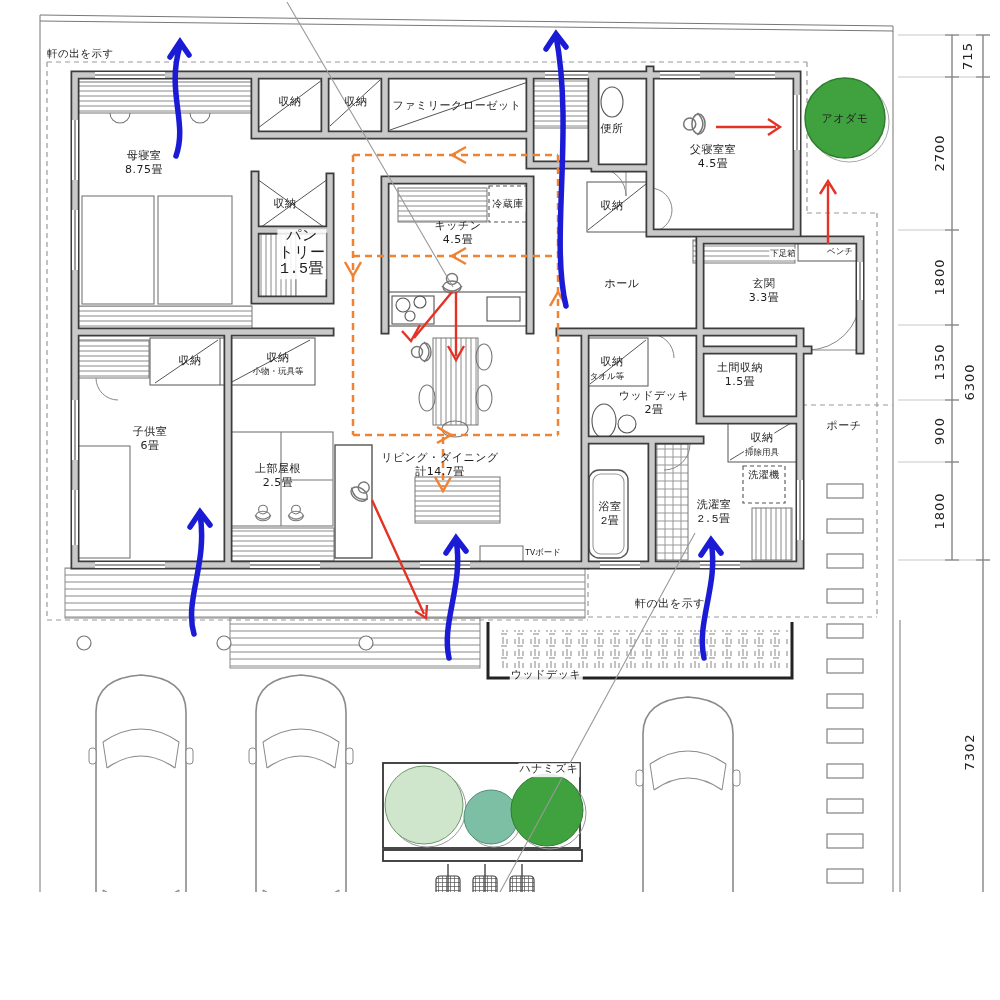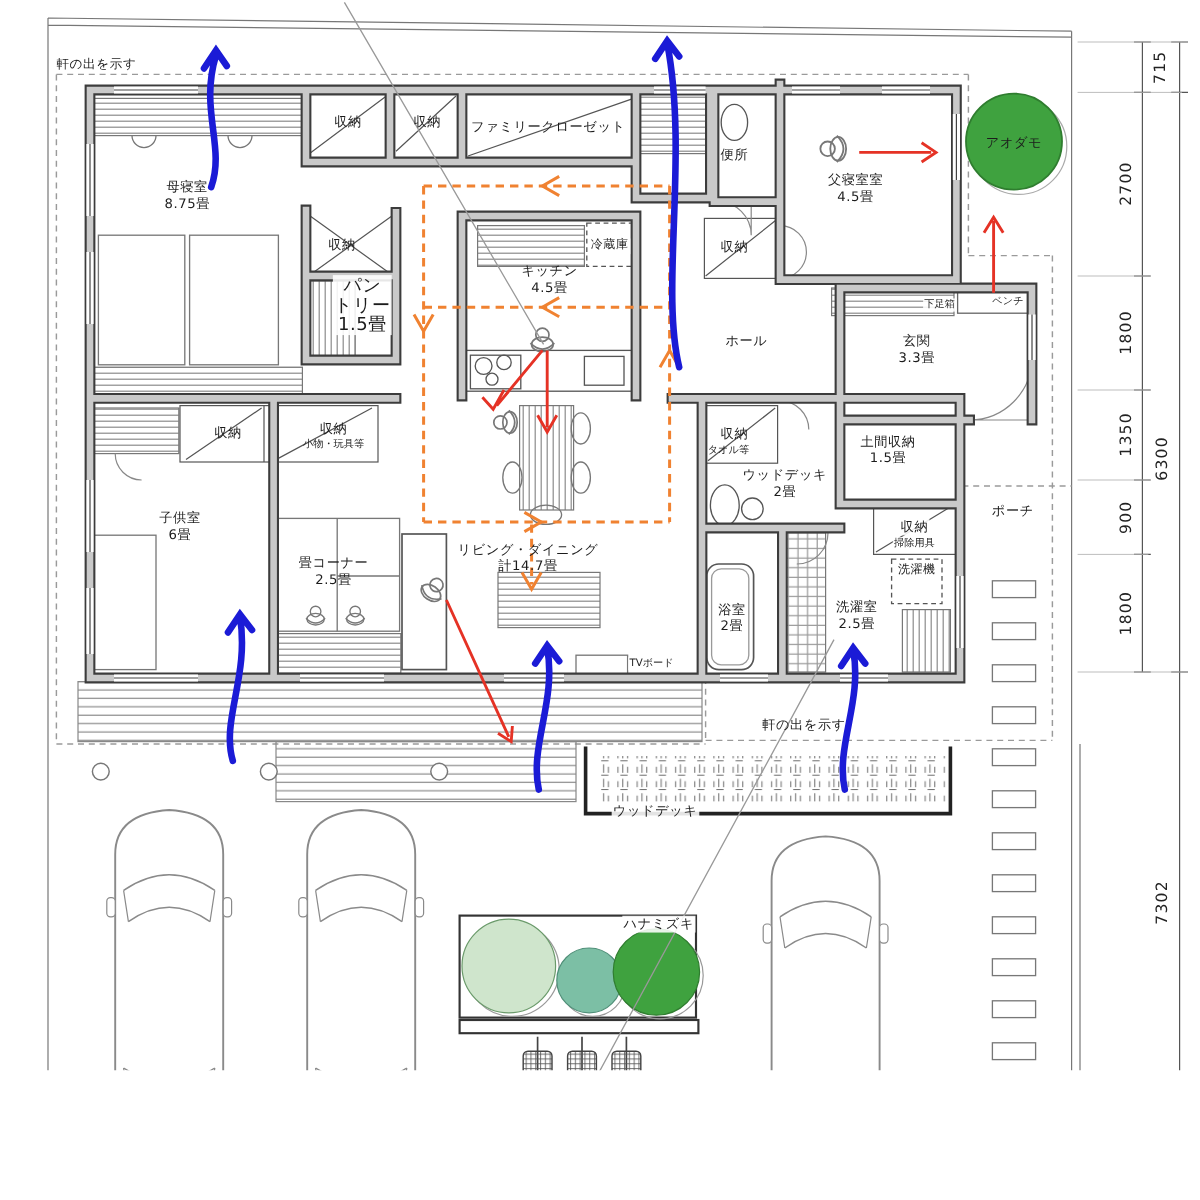--- a/index.html
+++ b/index.html
@@ -3,21 +3,21 @@
 <meta charset="utf-8">
 <style>
   html,body{margin:0;padding:0;background:#fff;}
   #stage{position:relative;width:1000px;height:892px;background:#fff;overflow:hidden;
          font-family:"DejaVu Sans",sans-serif;}
   #plan-svg{position:absolute;left:0;top:0;}
   .lbl{position:absolute;transform:translate(-50%,-50%);font:11px "DejaVu Sans",sans-serif;
        color:#1c1c1c;white-space:pre-line;text-align:center;line-height:1.25;letter-spacing:.5px;}
   .left{transform:translate(0,-50%);text-align:left;}
   .sm{font-size:10px;} .xs{font-size:8.5px;letter-spacing:0;}
-  .tag{background:rgba(255,255,255,.88);padding:0 1px;}
+  .tag{background:rgba(255,255,255,.88);padding:0 1px;font-family:Liberation Mono, monospace;}
   .dim{font-size:13px;color:#222;transform:translate(-50%,-50%) rotate(-90deg);letter-spacing:1px;white-space:nowrap;}
   .wm{font-size:26px;color:#8e8e8e;letter-spacing:1px;}
   .wind{stroke:var(--wind-arrow,#1b1bd6);} 
   .sight{stroke:var(--sight-arrow,#e53225);} 
   .circ{stroke:var(--circulation,#f08231);}
   .treeA{fill:var(--tree-dark-green,#3fa23f);} 
   .tree1{fill:var(--tree-light-green,#cfe5cc);} 
   .tree2{fill:var(--tree-teal,#7cbfa5);} 
   .tree3{fill:var(--tree-dark-green,#3fa23f);}
 </style>
@@ -262,21 +262,21 @@
   <g class="wind" stroke-width="5.5" fill="none" stroke-linecap="round">
     <path d="M176,156 C188,122 166,92 180,46 M170,57 L180,42 L189,55"></path>
     <path d="M566,306 C550,240 574,130 556,36 M546,49 L556,34 L566,47"></path>
     <path d="M194,634 C184,600 208,564 200,514 M190,527 L200,512 L210,525"></path>
     <path d="M449,658 C441,622 464,584 456,540 M446,553 L456,538 L466,551"></path>
     <path d="M704,658 C696,622 719,584 711,542 M701,555 L711,540 L721,553"></path>
   </g>
 </svg>
 
 <div class="lbl left" style="left:47px;top:54px;font-size:10.5px">軒の出を示す</div>
-<div class="lbl" style="left:156px;top:163px">母寝室
+<div class="lbl" style="left:144px;top:163px">母寝室
 8.75畳</div>
 <div class="lbl" style="left:290px;top:102px">収納</div>
 <div class="lbl" style="left:356px;top:102px">収納</div>
 <div class="lbl" style="left:457px;top:106px;white-space:nowrap">ファミリークローゼット</div>
 <div class="lbl" style="left:612px;top:129px">便所</div>
 <div class="lbl" style="left:713px;top:157px">父寝室室
 4.5畳</div>
 <div class="lbl" style="left:845px;top:119px">アオダモ</div>
 <div class="lbl sm tag" style="left:508px;top:205px">冷蔵庫</div>
 <div class="lbl" style="left:458px;top:233px">キッチン
@@ -298,21 +298,21 @@
 <div class="lbl xs" style="left:607px;top:376px">タオル等</div>
 <div class="lbl" style="left:740px;top:375px">土間収納
 1.5畳</div>
 <div class="lbl" style="left:654px;top:403px">ウッドデッキ
 2畳</div>
 <div class="lbl" style="left:844px;top:426px">ポーチ</div>
 <div class="lbl" style="left:150px;top:439px">子供室
 6畳</div>
 <div class="lbl tag" style="left:762px;top:439px">収納</div>
 <div class="lbl xs tag" style="left:762px;top:453px">掃除用具</div>
-<div class="lbl" style="left:278px;top:476px">畳コーナー
+<div class="lbl" style="left:278px;top:476px">上部屋根
 2.5畳</div>
 <div class="lbl" style="left:440px;top:465px">リビング・ダイニング
 計14.7畳</div>
 <div class="lbl sm tag" style="left:764px;top:476px">洗濯機</div>
 <div class="lbl tag" style="left:610px;top:515px">浴室
 2畳</div>
 <div class="lbl tag" style="left:714px;top:513px">洗濯室
 2.5畳</div>
 <div class="lbl xs tag" style="left:543px;top:553px">TVボード</div>
 <div class="lbl" style="left:670px;top:604px">軒の出を示す</div>

